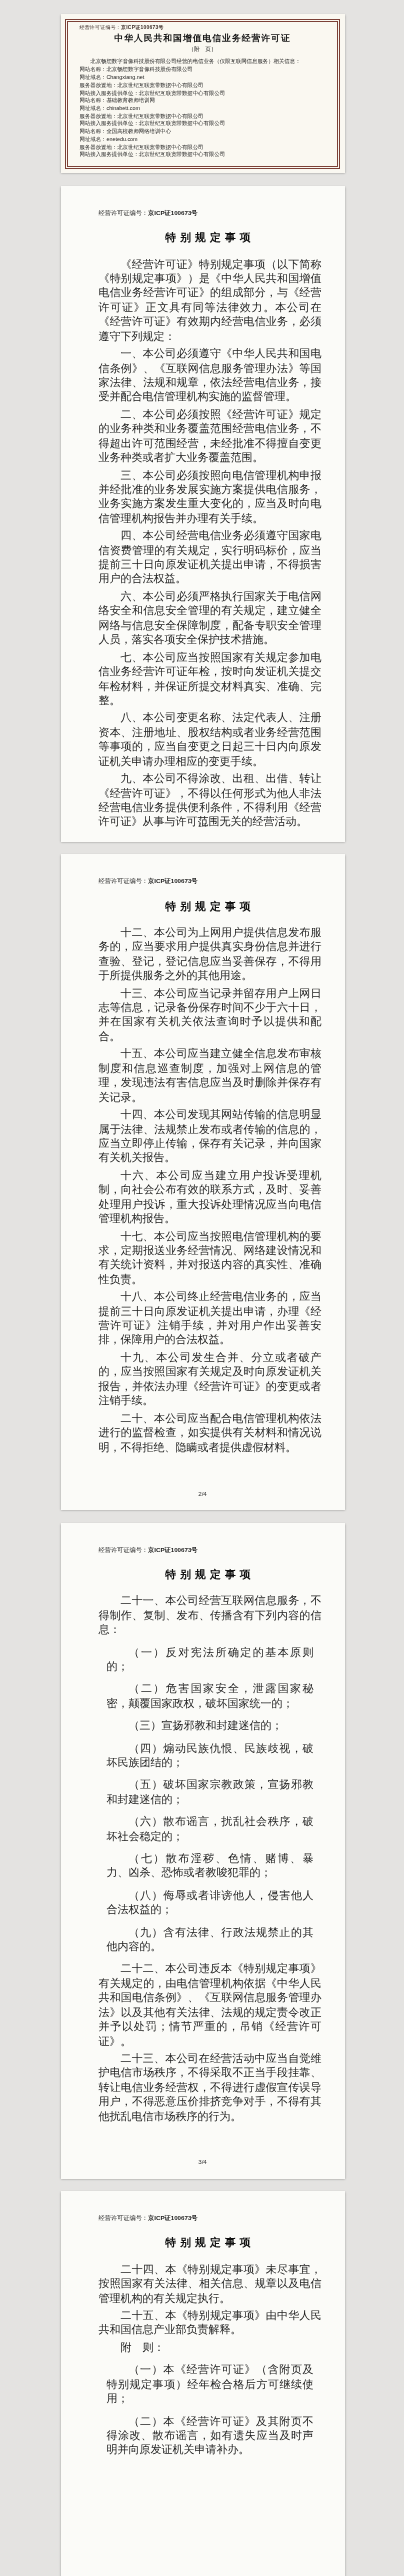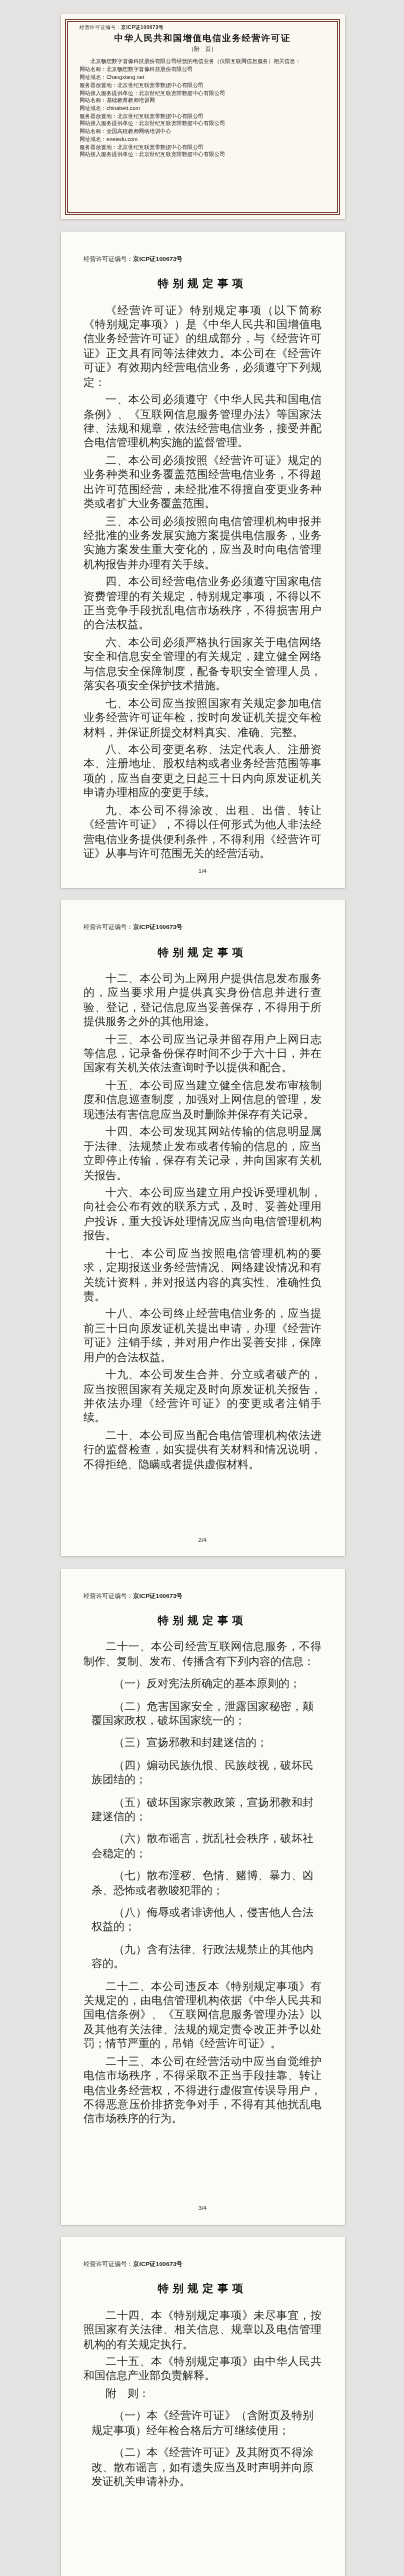--- a/index.html
+++ b/index.html
@@ -15,21 +15,21 @@
   .sheet {
     width: 284px;
     margin: 0 auto 12.4px auto;
     background: #fbfaf6;
     box-shadow: 0 0.5px 2.1px rgba(0,0,0,0.35);
   }
 
   
   .certificate {
     margin-top: 14.4px;
-    height: 205px;
+    height: 159px;
     padding: 4.6px;
     background: #faf8f1;
   }
   .cert-frame {
     border: 1.5px solid #7c4137;
     height: 100%;
     position: relative;
     padding: 4.1px 13.4px 4.1px 13.4px;
   }
   .cert-frame::before {
@@ -69,21 +69,21 @@
   }
   .cert-entries { font-size: 5.4px; line-height: 7.7px; }
   .cert-line { white-space: nowrap; overflow: hidden; }
   .cert-key { color: #1c1c1c; }
   .cert-val { color: #1c1c1c; }
 
   
   .special-page {
     height: 656px;
     position: relative;
-    padding: 23px 23px 31px 23px;
+    padding: 23px 23px 31px 38px;
     background: #fbfbf8;
   }
   .page-head {
     font-size: 6.2px;
     color: #222;
   }
   .page-head .lic-no { font-weight: bold; }
   .special-title {
     font-family: "Liberation Serif", "DejaVu Serif", serif;
     font-size: 10.8px;
@@ -140,21 +140,21 @@
 
 <div>
     <section class="sheet special-page">
       <div class="page-head"><span>经营许可证编号：</span><span class="lic-no">京ICP证100673号</span></div>
       <h2 class="special-title">特别规定事项</h2>
       <div class="page-body">
         <p class="para intro">《经营许可证》特别规定事项（以下简称《特别规定事项》）是《中华人民共和国增值电信业务经营许可证》的组成部分，与《经营许可证》正文具有同等法律效力。本公司在《经营许可证》有效期内经营电信业务，必须遵守下列规定：</p>
         <p class="para item">一、本公司必须遵守《中华人民共和国电信条例》、《互联网信息服务管理办法》等国家法律、法规和规章，依法经营电信业务，接受并配合电信管理机构实施的监督管理。</p>
         <p class="para item">二、本公司必须按照《经营许可证》规定的业务种类和业务覆盖范围经营电信业务，不得超出许可范围经营，未经批准不得擅自变更业务种类或者扩大业务覆盖范围。</p>
         <p class="para item">三、本公司必须按照向电信管理机构申报并经批准的业务发展实施方案提供电信服务，业务实施方案发生重大变化的，应当及时向电信管理机构报告并办理有关手续。</p>
-        <p class="para item">四、本公司经营电信业务必须遵守国家电信资费管理的有关规定，特别规定事项，不得以不正当竞争手段扰乱电信市场秩序，不得损害用户的合法权益。</p>
+        <p class="para item">四、本公司经营电信业务必须遵守国家电信资费管理的有关规定，实行明码标价，应当提前三十日向原发证机关提出申请，不得损害用户的合法权益。</p>
         <p class="para item">六、本公司必须严格执行国家关于电信网络安全和信息安全管理的有关规定，建立健全网络与信息安全保障制度，配备专职安全管理人员，落实各项安全保护技术措施。</p>
         <p class="para item">七、本公司应当按照国家有关规定参加电信业务经营许可证年检，按时向发证机关提交年检材料，并保证所提交材料真实、准确、完整。</p>
         <p class="para item">八、本公司变更名称、法定代表人、注册资本、注册地址、股权结构或者业务经营范围等事项的，应当自变更之日起三十日内向原发证机关申请办理相应的变更手续。</p>
         <p class="para item">九、本公司不得涂改、出租、出借、转让《经营许可证》，不得以任何形式为他人非法经营电信业务提供便利条件，不得利用《经营许可证》从事与许可范围无关的经营活动。</p>
       </div>
       <div class="page-foot">1/4</div>
     </section>
     <section class="sheet special-page">
       <div class="page-head"><span>经营许可证编号：</span><span class="lic-no">京ICP证100673号</span></div>
       <h2 class="special-title">特别规定事项</h2>

